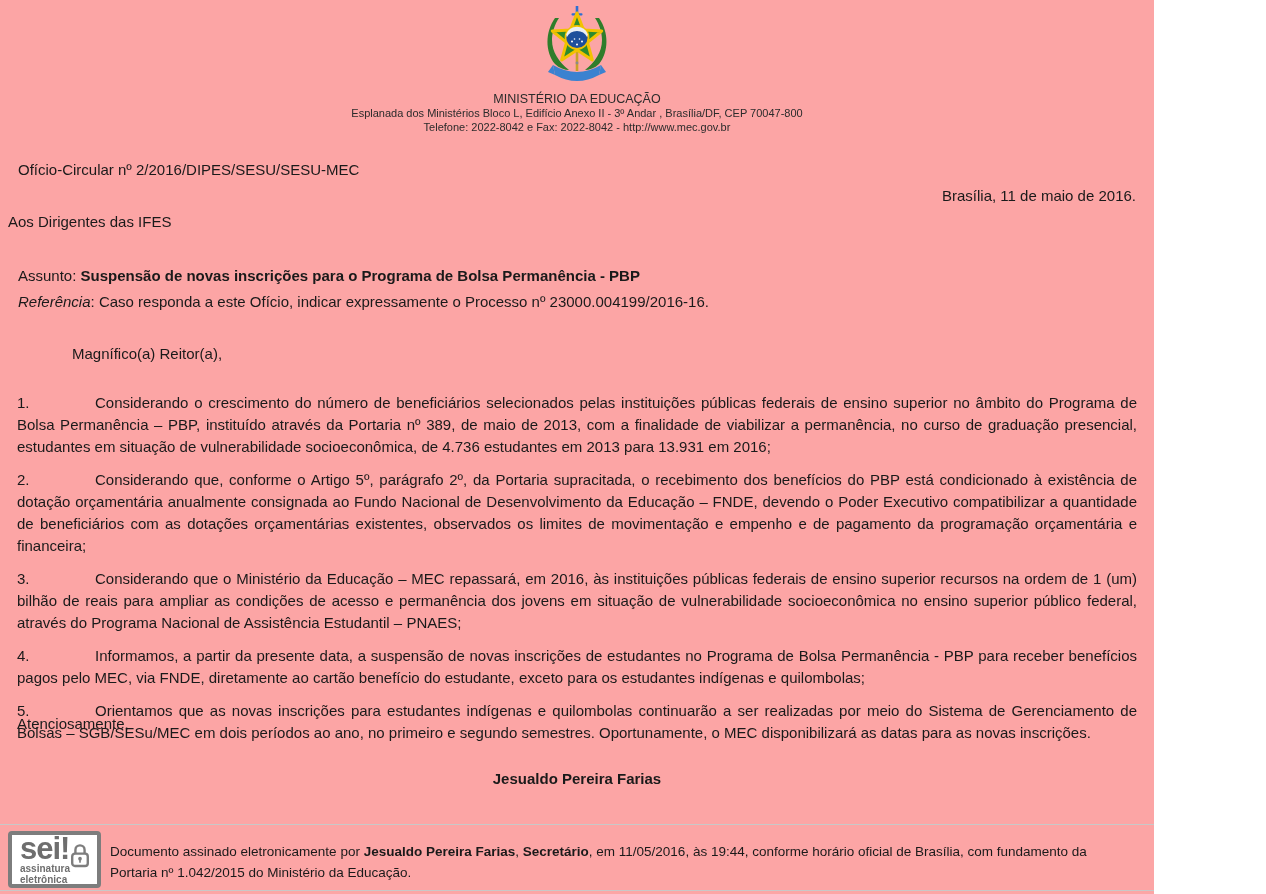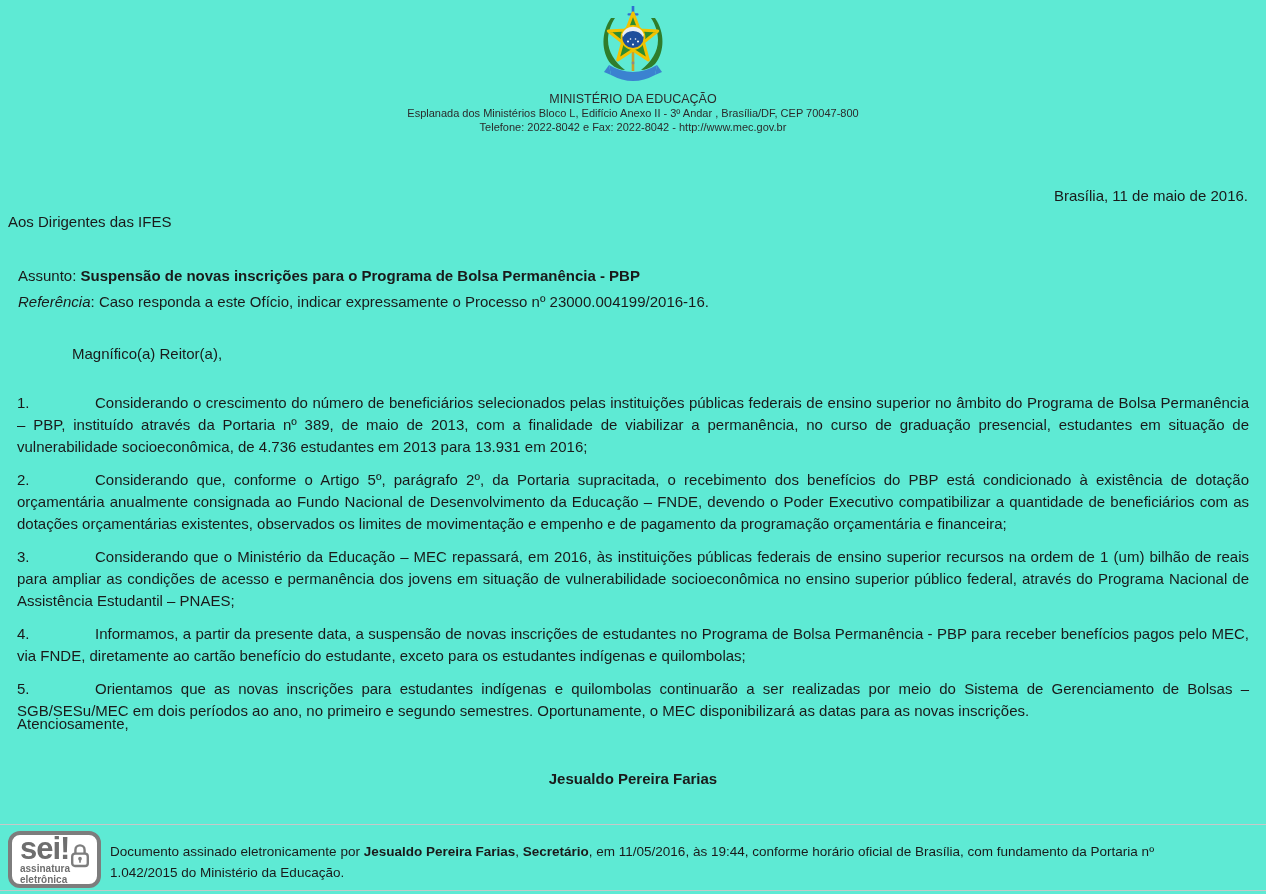--- a/index.html
+++ b/index.html
@@ -1,20 +1,20 @@
 <!DOCTYPE html>
 <html><head>
 <meta charset="utf-8">
 <style>
   html, body { margin: 0; padding: 0; background: #ffffff; }
   .page {
     position: relative;
-    width: 1266px;
+    width: 1154px;
     height: 894px;
-    background: #5eead4;
+    background: #fca5a5;
     font-family: "Liberation Sans", sans-serif;
     color: #1a1a1a;
     overflow: hidden;
   }
 
   
   .letterhead {
     position: absolute;
     top: 6px; left: 0; right: 0;
     text-align: center;
@@ -57,21 +57,21 @@
   .rule { position: absolute; left: 0; right: 0; height: 0; border-top: 1px solid #c8c8c8; }
   .rule-top { top: 824px; }
   .rule-bottom { top: 890px; }
 
   .sei-box {
     position: absolute;
     left: 8px; top: 831px;
     width: 93px; height: 57px;
     box-sizing: border-box;
     border: 4px solid #7d7d7d;
-    border-radius: 12px;
+    border-radius: 4px;
     background: #ffffff;
   }
   .sei-word {
     position: absolute; left: 8px; top: -4px;
     font-size: 31px; font-weight: bold; color: #6e6e6e;
     letter-spacing: -1px;
     font-family: "Liberation Sans", sans-serif;
   }
   .sei-sub {
     position: absolute; left: 8px;
@@ -117,20 +117,21 @@
       <path d="M14 59 Q38 73 62 59 L60 69 Q38 81 16 69 Z" fill="#3b82d0"></path>
       <path d="M14 59 L9 66 L16 69 Z" fill="#3b82d0"></path>
       <path d="M62 59 L67 66 L60 69 Z" fill="#3b82d0"></path>
       <circle cx="38" cy="57" r="1.4" fill="#8a8a8a"></circle>
     </svg>
     <div class="ministry-name">MINISTÉRIO DA EDUCAÇÃO</div>
     <div class="ministry-line">Esplanada dos Ministérios Bloco L, Edifício Anexo II - 3º Andar , Brasília/DF, CEP 70047-800</div>
     <div class="ministry-line">Telefone: 2022-8042 e Fax: 2022-8042 - http://www.mec.gov.br</div>
   </div>
 
+  <div class="doc-number">Ofício-Circular nº 2/2016/DIPES/SESU/SESU-MEC</div>
   <div class="date-line">Brasília, 11 de maio de 2016.</div>
   <div class="addressee">Aos Dirigentes das IFES</div>
 
   <div class="subject"><span>Assunto: </span><b>Suspensão de novas inscrições para o Programa de Bolsa Permanência - PBP</b></div>
 
   <div class="reference"><span class="ref-label">Referência</span><span>: Caso responda a este Ofício, indicar expressamente o Processo nº 23000.004199/2016-16.</span></div>
 
   <div class="salutation">Magnífico(a) Reitor(a),</div>
 
   <div class="paragraphs">

